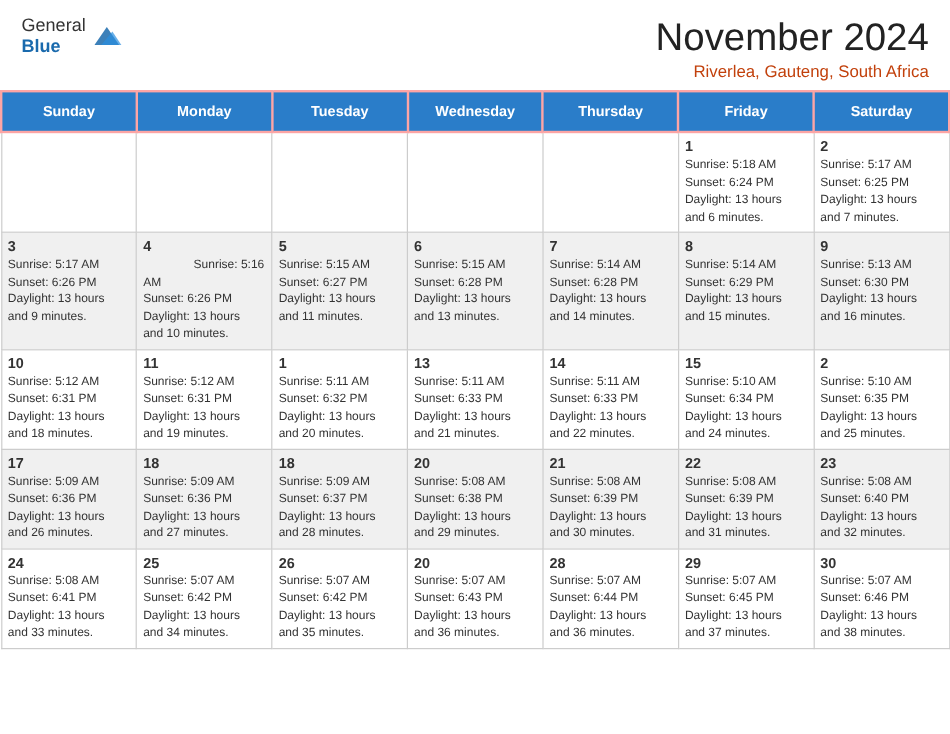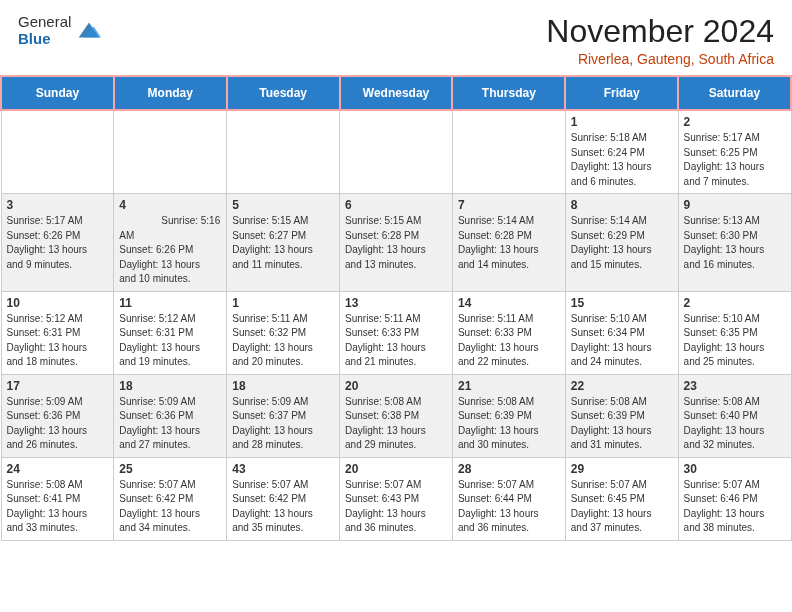--- a/index.html
+++ b/index.html
@@ -254,21 +254,21 @@
         </tr>
         <tr>
           <td><span class="day-num">24</span><span class="day-info" style="white-space: pre-line;">Sunrise: 5:08 AM
 Sunset: 6:41 PM
 Daylight: 13 hours
 and 33 minutes.</span></td>
           <td><span class="day-num">25</span><span class="day-info" style="white-space: pre-line;">Sunrise: 5:07 AM
 Sunset: 6:42 PM
 Daylight: 13 hours
 and 34 minutes.</span></td>
-          <td><span class="day-num">43</span><span class="day-info" style="white-space: pre-line;">Sunrise: 5:07 AM
+          <td><span class="day-num">26</span><span class="day-info" style="white-space: pre-line;">Sunrise: 5:07 AM
 Sunset: 6:42 PM
 Daylight: 13 hours
 and 35 minutes.</span></td>
           <td><span class="day-num">20</span><span class="day-info" style="white-space: pre-line;">Sunrise: 5:07 AM
 Sunset: 6:43 PM
 Daylight: 13 hours
 and 36 minutes.</span></td>
           <td><span class="day-num">28</span><span class="day-info" style="white-space: pre-line;">Sunrise: 5:07 AM
 Sunset: 6:44 PM
 Daylight: 13 hours

